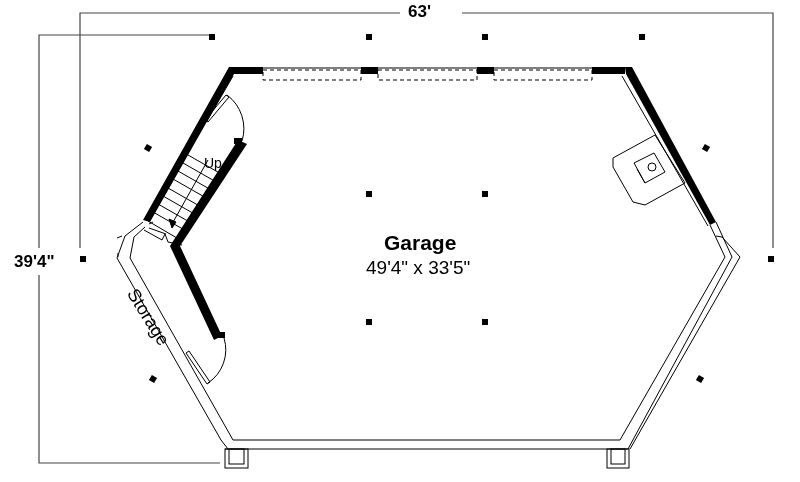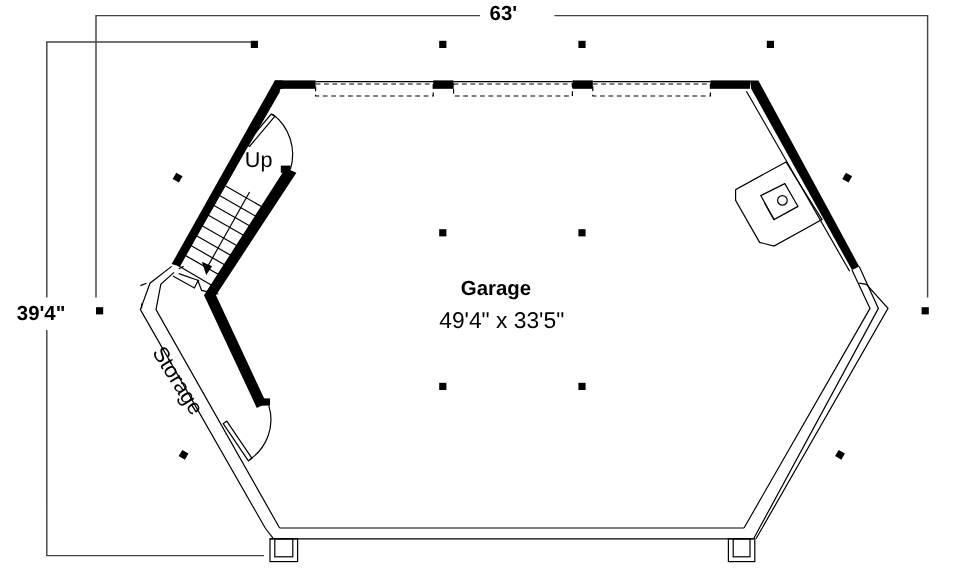--- a/index.html
+++ b/index.html
@@ -2,24 +2,24 @@
 <html><head>
 <meta charset="utf-8">
 <style>
   html, body { margin: 0; padding: 0; background: #ffffff; }
   body { width: 800px; height: 482px; overflow: hidden; position: relative; font-family: "Liberation Sans", sans-serif; }
   #plan { position: absolute; left: 0; top: 0; width: 800px; height: 482px; }
   .lbl { position: absolute; color: #000; white-space: nowrap; font-family: "Liberation Sans", sans-serif; }
   .dim-label { font-weight: bold; font-size: 17px; background: #fff; padding: 0 4px; text-align: right; }
   #dim-width-label { left: 404px; top: 2px; }
   #dim-height-label { left: 14px; top: 252px; padding: 0; }
-  #room-garage-name { left: 384px; top: 231px; font-weight: bold; font-size: 17px; }
+  #room-garage-name { left: 384px; top: 231px; font-weight: bold; font-size: 21px; }
   #room-garage-size { left: 366px; top: 257px; font-size: 19px; }
   #room-storage-name { left: 140px; top: 285px; font-size: 18px; transform: rotate(58deg); transform-origin: 0 0; }
-  #stair-up-label { left: 204px; top: 123px; font-size: 18px; }
+  #stair-up-label { left: 204px; top: 155px; font-size: 14px; }
 </style>
 </head>
 <body>
 
 <div>
 <svg id="plan" viewBox="0 0 800 482" xmlns="http://www.w3.org/2000/svg">
 
   <g stroke="#444" stroke-width="1.2" fill="none">
     <polyline points="80,248 80,13 400,13"></polyline>
     <polyline points="462,13 773,13 773,248"></polyline>

